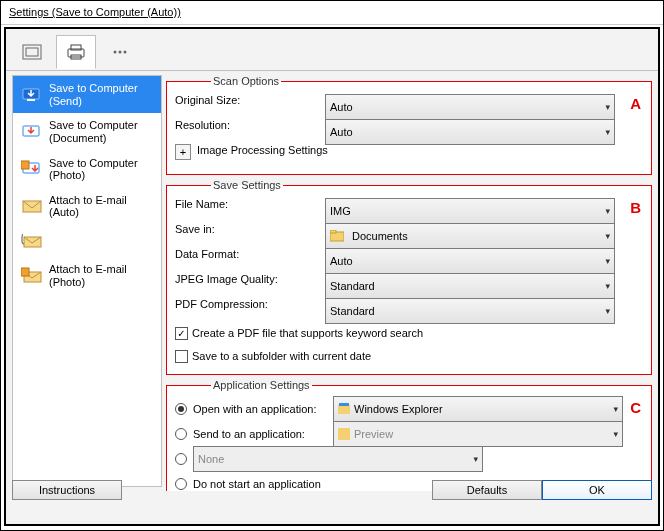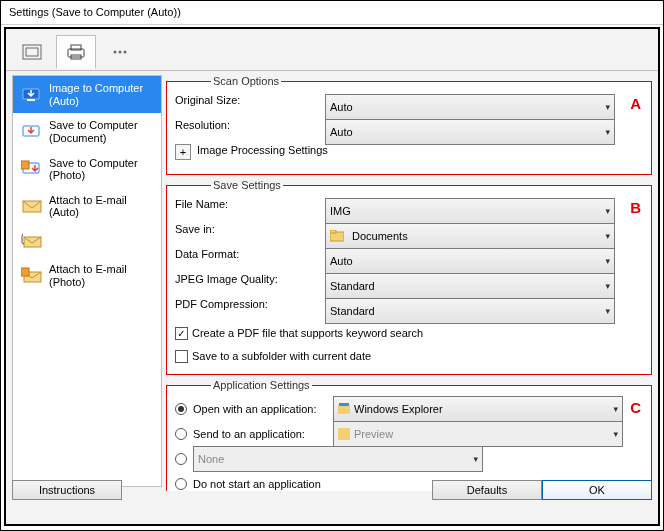--- a/index.html
+++ b/index.html
@@ -1,17 +1,17 @@
 <!DOCTYPE html>
 <html><head>
 <meta charset="utf-8">
 <style>
 * { box-sizing: border-box; margin: 0; padding: 0; font-family: "Segoe UI", Tahoma, sans-serif; font-size: 11px; }
 body { background: #fff; width: 664px; height: 531px; border: 1px solid #000; overflow: hidden; }
-.titlebar { height: 24px; padding: 4px 8px; background: #fff; border-bottom: 1px solid #ccc; font-size: 12px; }
+.titlebar { height: 24px; padding: 4px 8px; background: #fff; border-bottom: 1px solid #ccc; font-size: 12px; text-decoration: underline; }
 .content-wrap { border: 2px solid #000; width: 656px; height: 499px; margin: 2px auto; position: relative; background:#f3f3f3;}
 .tabbar { height: 42px; padding: 6px 6px 0 6px; background: #f3f3f3; border-bottom: 1px solid #c0c0c0; display:flex; gap:4px; }
 .tabbtn { width: 40px; height: 34px; display:flex; align-items:center; justify-content:center; border:1px solid transparent; }
 .tabbtn.active { background:#fff; border:1px solid #c0c0c0; border-bottom:1px solid #fff; }
 .main { display:flex; height: 420px; }
 .sidebar { width: 150px; background:#fff; border:1px solid #c0c0c0; margin:4px 4px 4px 6px; overflow:auto; }
 .sidebar-item { display:flex; align-items:center; gap:6px; padding:6px 8px; cursor:pointer; }
 .sidebar-item.selected { background:#2a87f0; color:#fff; }
 .si-icon { width:22px; height:20px; flex:0 0 22px; display:flex; align-items:center; justify-content:center; }
 .si-label { line-height:1.15; }
@@ -73,21 +73,21 @@
 <div class="main">
   <div class="sidebar">
     <div class="sidebar-item selected">
       <span class="si-icon">
             <svg width="22" height="18">
               <rect x="2" y="3" width="16" height="10" rx="1" fill="#1b6dd6" stroke="#fff" stroke-width="0.5"></rect>
               <rect x="6" y="13" width="8" height="2" fill="#fff"></rect>
               <path d="M10 4 L10 9 M7 7 L10 10 L13 7" stroke="#fff" fill="none" stroke-width="1.5"></path>
             </svg>
           </span>
-      <span class="si-label">Image to Computer (Auto)</span>
+      <span class="si-label">Save to Computer (Send)</span>
     </div>
     <div class="sidebar-item">
       <span class="si-icon">
             <svg width="22" height="18">
               <rect x="2" y="3" width="16" height="10" rx="1" fill="none" stroke="#2a87f0"></rect>
               <path d="M10 4 L10 9 M7 7 L10 10 L13 7" stroke="#e04040" fill="none" stroke-width="1.5"></path>
             </svg>
           </span>
       <span class="si-label">Save to Computer (Document)</span>
     </div>

